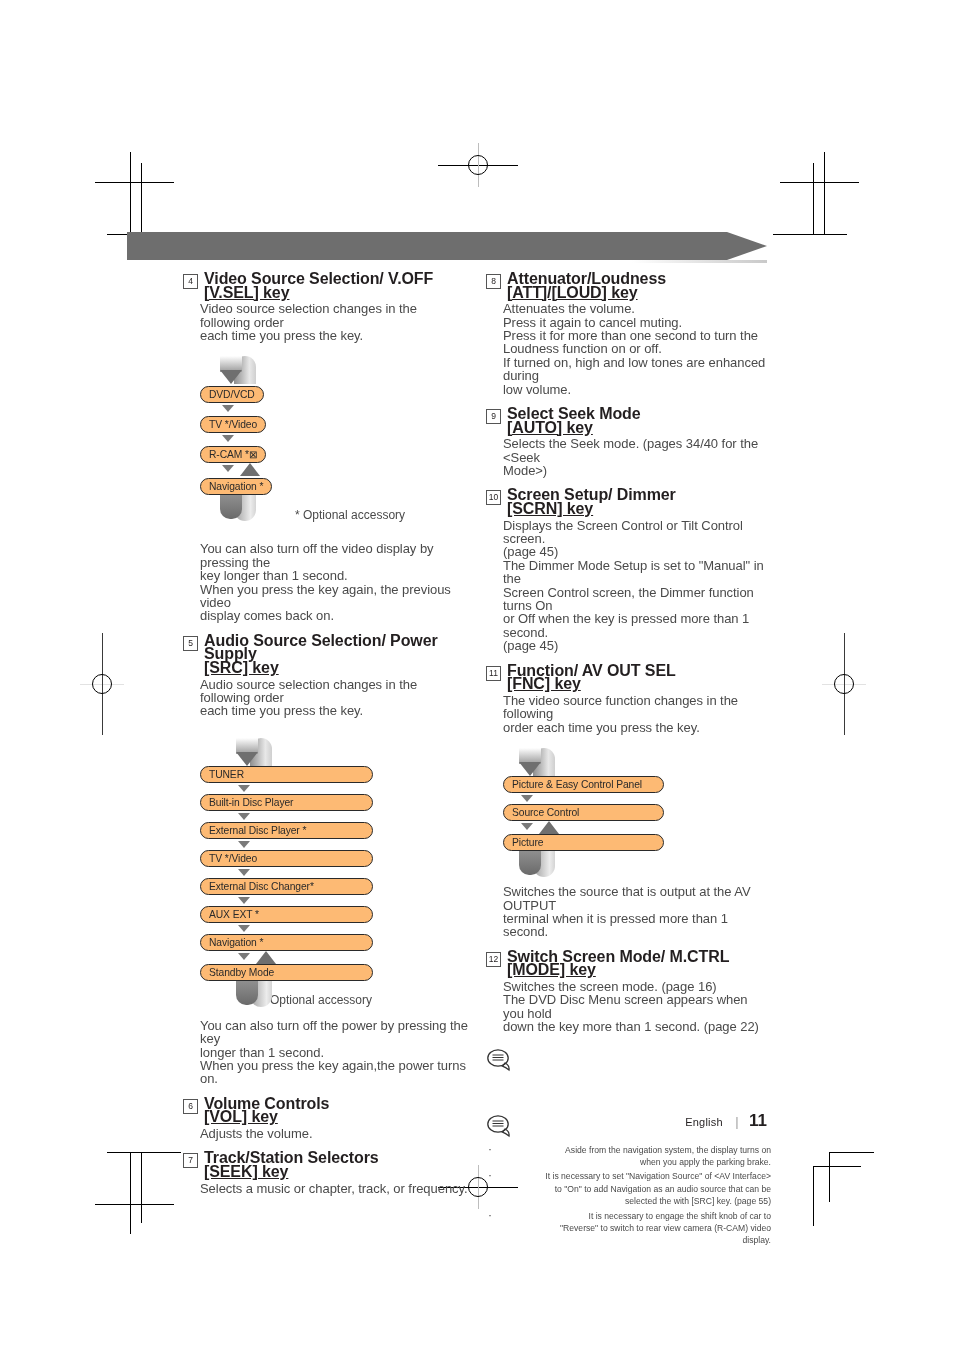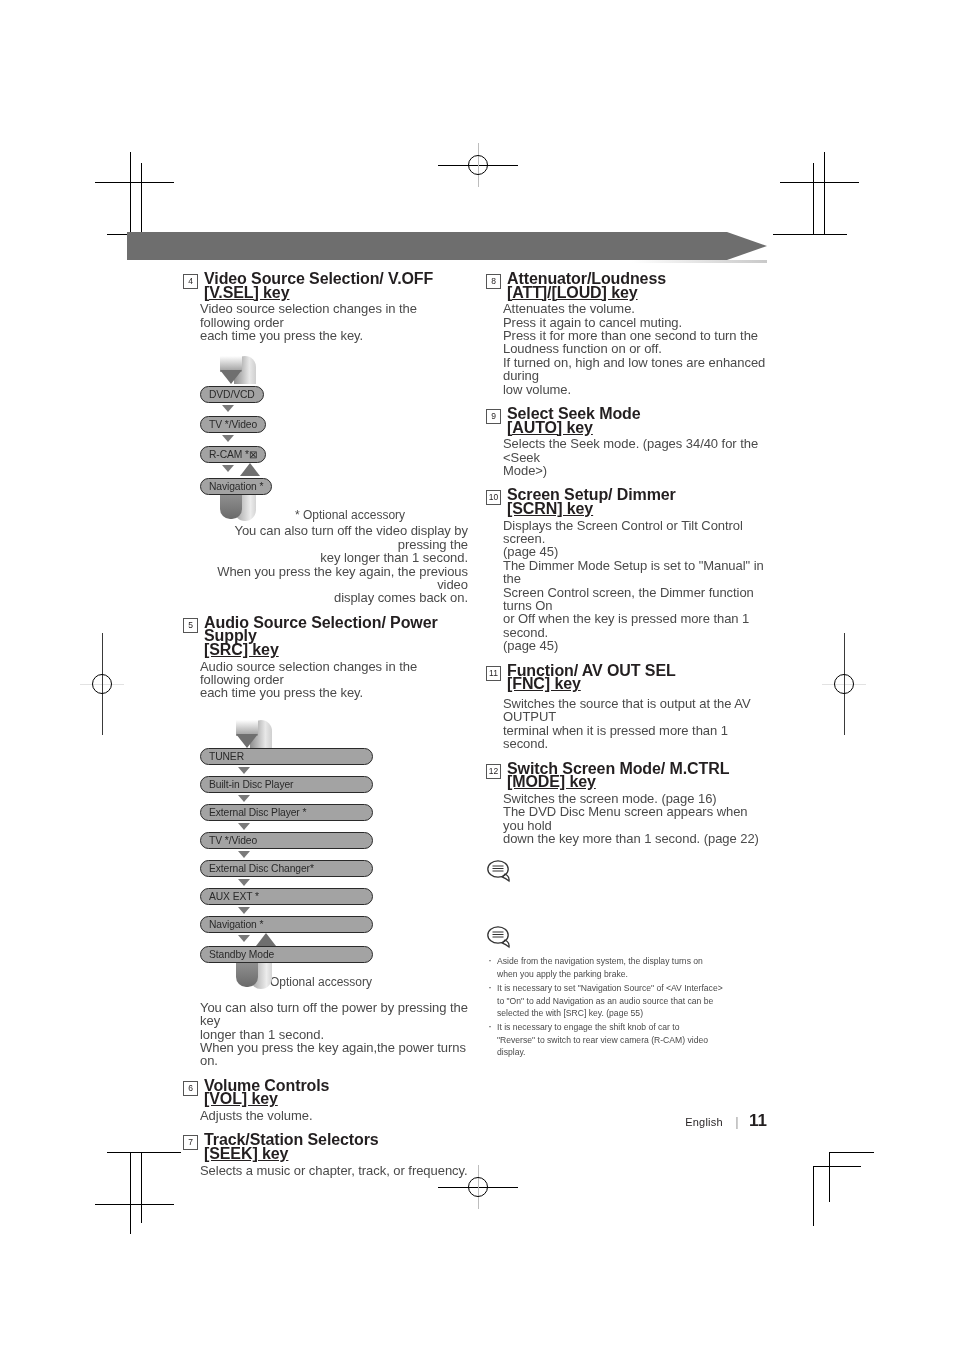--- a/index.html
+++ b/index.html
@@ -120,21 +120,21 @@
   .flow-box {
     position: relative;
     border: 1.4px solid #2a2a2a;
     border-radius: 9px;
     height: 15px;
     line-height: 15px;
     font-size: 10.3px;
     color: #2a2a2a;
     padding: 0 8px;
     box-sizing: content-box;
-    background: #a3a3a3;
+    background: #fdba74;
     white-space: nowrap;
     letter-spacing: -0.1px;
   }
   .flow-box.auto { display: inline-block; }
   .flow-box.wide { display: block; }
 
   .flow-arrow {
     width: 0; height: 0;
     border-left: 6px solid transparent;
     border-right: 6px solid transparent;
@@ -336,21 +336,21 @@
         <div class="up-arrow" style="left:40px; top:-2px;"></div>
       </div>
       <div class="flow-box auto">Navigation *</div>
       <div class="ribbon-bot">
         <div class="band"></div>
         <div class="flap"></div>
       </div>
       <div class="footnote left-fn">* Optional accessory</div>
     </div>
 
-    <div class="body-text" style="margin-top:2px;text-align:right;">
+    <div class="body-text" style="margin-top:20px;">
       <span class="ln">You can also turn off the video display by pressing the</span>
       <span class="ln">key longer than 1 second.</span>
       <span class="ln">When you press the key again, the previous video</span>
       <span class="ln">display comes back on.</span>
     </div>
   </div>
 
   <div class="item">
     <div class="item-head">
       <div class="num">5</div>
@@ -483,21 +483,44 @@
   </div>
 
   <div class="item">
     <div class="item-head">
       <div class="num">11</div>
       <div class="head-lines">
         <span class="l1">Function/ AV OUT SEL</span>
         <span class="l2">[FNC] key</span>
       </div>
     </div>
-
+    <div class="body-text">
+      <span class="ln">The video source function changes in the following</span>
+      <span class="ln">order each time you press the key.</span>
+    </div>
+
+    <div class="flow">
+      <div class="ribbon-top" style="margin-left:8px;">
+        <div class="band"></div>
+        <div class="flap"></div>
+        <div class="tri"></div>
+      </div>
+      <div class="flow-box wide" style="width:143px;">Picture &amp; Easy Control Panel</div>
+      <div class="flow-arrow" style="margin-left:18px;"></div>
+      <div class="flow-box wide" style="width:143px;">Source Control</div>
+      <div style="position:relative; height:11px;">
+        <div class="flow-arrow" style="margin:2px 0 0 18px;"></div>
+        <div class="up-arrow" style="left:36px; top:-2px;"></div>
+      </div>
+      <div class="flow-box wide" style="width:143px;">Picture</div>
+      <div class="ribbon-bot" style="margin-left:8px;">
+        <div class="band"></div>
+        <div class="flap"></div>
+      </div>
+    </div>
 
     <div class="body-text" style="margin-top:6px;">
       <span class="ln">Switches the source that is output at the AV OUTPUT</span>
       <span class="ln">terminal when it is pressed more than 1 second.</span>
     </div>
   </div>
 
   <div class="item">
     <div class="item-head">
       <div class="num">12</div>
@@ -518,21 +541,21 @@
       <svg width="28" height="24" viewBox="0 0 28 24" xmlns="http://www.w3.org/2000/svg">
         <ellipse cx="12" cy="10" rx="10.2" ry="8.2" fill="none" stroke="#333" stroke-width="1.3"></ellipse>
         <path d="M19 15 C22 16.5 23.5 19 23 22 C21 20.5 18.5 19 16.5 18.2 Z" fill="none" stroke="#333" stroke-width="1.3"></path>
         <line x1="6.5" y1="7" x2="17.5" y2="7" stroke="#333" stroke-width="1"></line>
         <line x1="6.5" y1="9.5" x2="17.5" y2="9.5" stroke="#333" stroke-width="1"></line>
         <line x1="6.5" y1="12" x2="17.5" y2="12" stroke="#333" stroke-width="1"></line>
       </svg>
     </div>
   </div>
 
-  <div class="note" style="margin-top:42px;">
+  <div class="note" style="margin-top:42px;text-align:right;">
     <div class="note-icon">
       <svg width="28" height="24" viewBox="0 0 28 24" xmlns="http://www.w3.org/2000/svg">
         <ellipse cx="12" cy="10" rx="10.2" ry="8.2" fill="none" stroke="#333" stroke-width="1.3"></ellipse>
         <path d="M19 15 C22 16.5 23.5 19 23 22 C21 20.5 18.5 19 16.5 18.2 Z" fill="none" stroke="#333" stroke-width="1.3"></path>
         <line x1="6.5" y1="7" x2="17.5" y2="7" stroke="#333" stroke-width="1"></line>
         <line x1="6.5" y1="9.5" x2="17.5" y2="9.5" stroke="#333" stroke-width="1"></line>
         <line x1="6.5" y1="12" x2="17.5" y2="12" stroke="#333" stroke-width="1"></line>
       </svg>
     </div>
     <ul>

